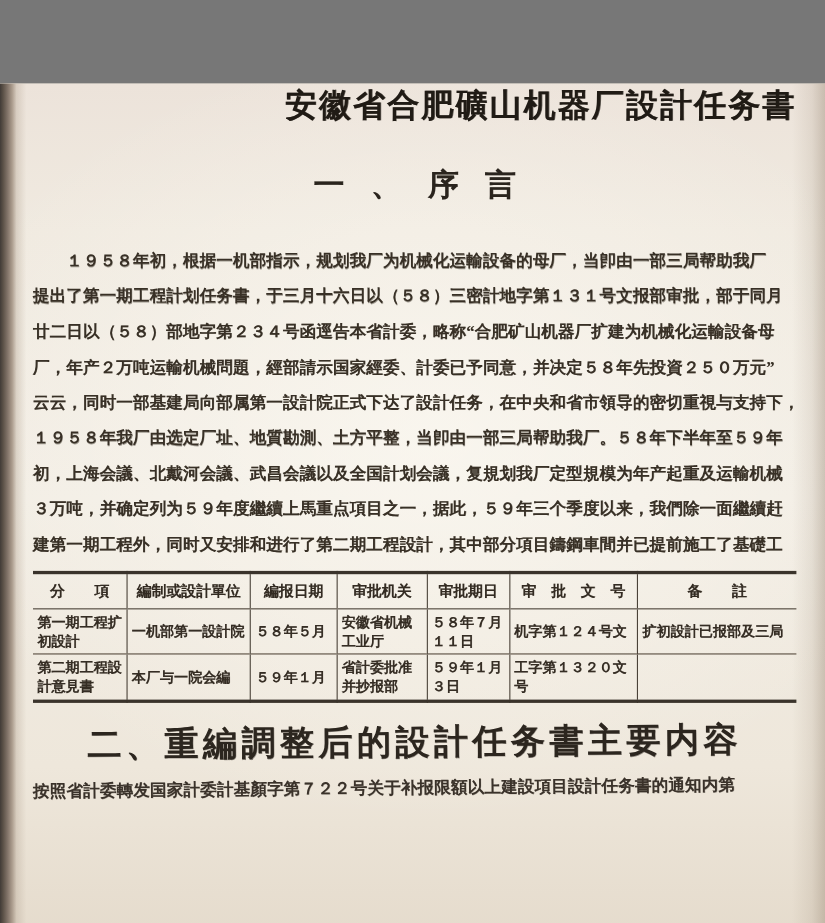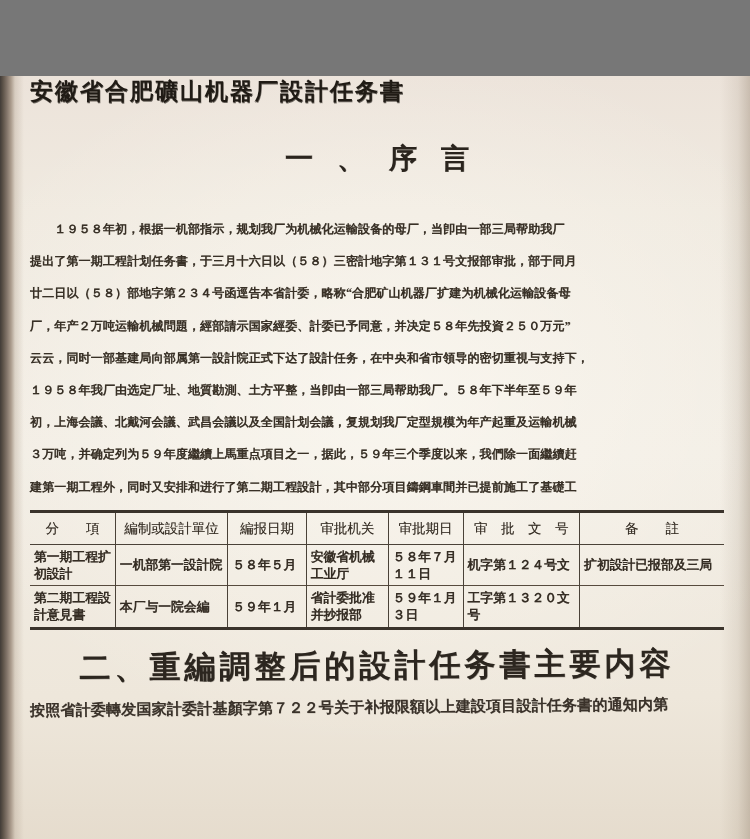--- a/index.html
+++ b/index.html
@@ -13,43 +13,43 @@
       linear-gradient(180deg,#ece3da 0%,#f0eae0 16%,#f2ede4 45%,#eee7db 74%,#e4dacb 94%,#d3c6b4 100%),
       #ede6da;
   }
   .left-edge{position:absolute;left:0;top:0;bottom:0;width:24px;z-index:3;pointer-events:none;
     background:linear-gradient(90deg,#413b37 0px,#5d5349 3px,#83756a 7px,#ab9c8d 11px,rgba(190,176,160,.45) 15px,rgba(205,192,176,0) 24px);}
   .right-edge{position:absolute;right:0;top:0;bottom:0;width:30px;z-index:3;pointer-events:none;
     background:linear-gradient(270deg,rgba(142,124,104,.38) 0px,rgba(142,124,104,.14) 12px,rgba(142,124,104,0) 30px);}
   .content{position:relative;z-index:1;padding:0 26px 0 30px;}
 
   h1.title{
-    margin:76px 0 0;text-align:left;
+    margin:76px 0 0;text-align:right;
     font-family:"DejaVu Sans","Liberation Sans",sans-serif;
-    font-size:23px;font-weight:900;letter-spacing:2px;color:#201b15;
+    font-size:29px;font-weight:900;letter-spacing:2px;color:#201b15;
     text-shadow:0.6px 0.6px 0 rgba(32,27,21,.65);
   }
   h2.sec1{
     margin:33px 0 4px;text-align:center;font-size:28px;font-weight:800;
     letter-spacing:24px;padding-left:24px;color:#2a241d;
     text-shadow:0.4px 0.4px 0 rgba(42,36,29,.5);
   }
   .preface{margin-top:35px;}
   .preface .pline{
-    height:32.2px;line-height:32.2px;font-size:12px;font-weight:700;
+    height:32.2px;line-height:32.2px;font-size:15px;font-weight:700;
     letter-spacing:0.15px;white-space:nowrap;color:#383026;
     text-shadow:0.3px 0.3px 0 rgba(56,48,38,.45);
   }
 
   table.approval{
     width:100%;border-collapse:collapse;margin-top:7px;table-layout:fixed;
     border-top:3px solid #3a332b;border-bottom:3px solid #3a332b;
   }
   table.approval th{
-    font-size:13.5px;font-weight:400;padding:7px 2px 6px;color:#332b22;
+    font-size:13.5px;font-weight:700;padding:7px 2px 6px;color:#332b22;
     border-bottom:1.6px solid #4a4238;vertical-align:middle;
   }
   table.approval td{
     font-size:12.8px;font-weight:700;padding:4px 4px 3px;line-height:1.32;
     color:#352d24;border-top:1.1px solid #574b3e;vertical-align:middle;
     overflow:hidden;
   }
   table.approval th + th, table.approval td + td{border-left:1.2px solid #4a4238;}
   table.approval td, table.approval th{text-shadow:0.25px 0.25px 0 rgba(53,45,36,.4);}
 

